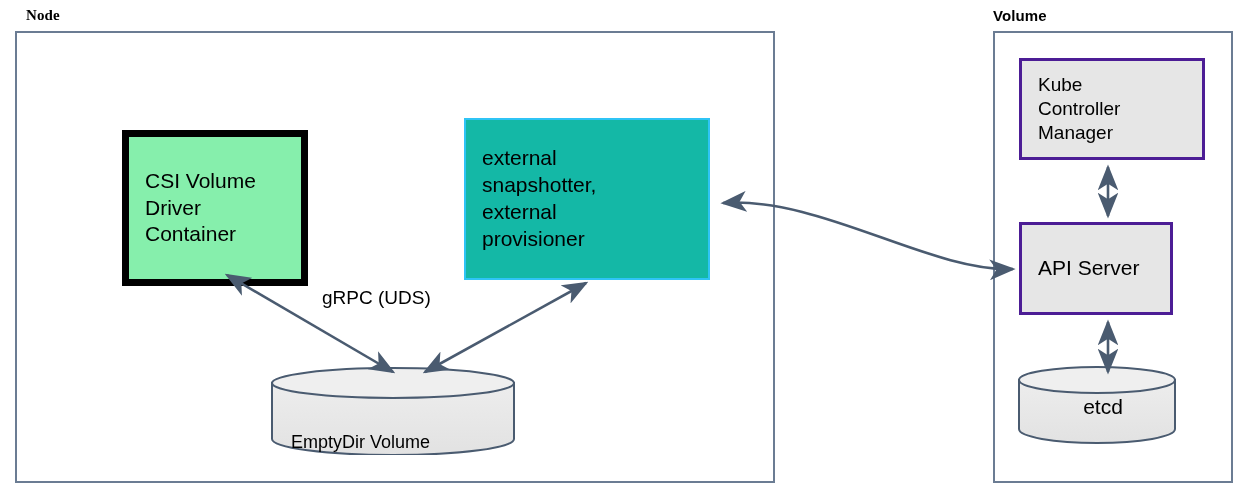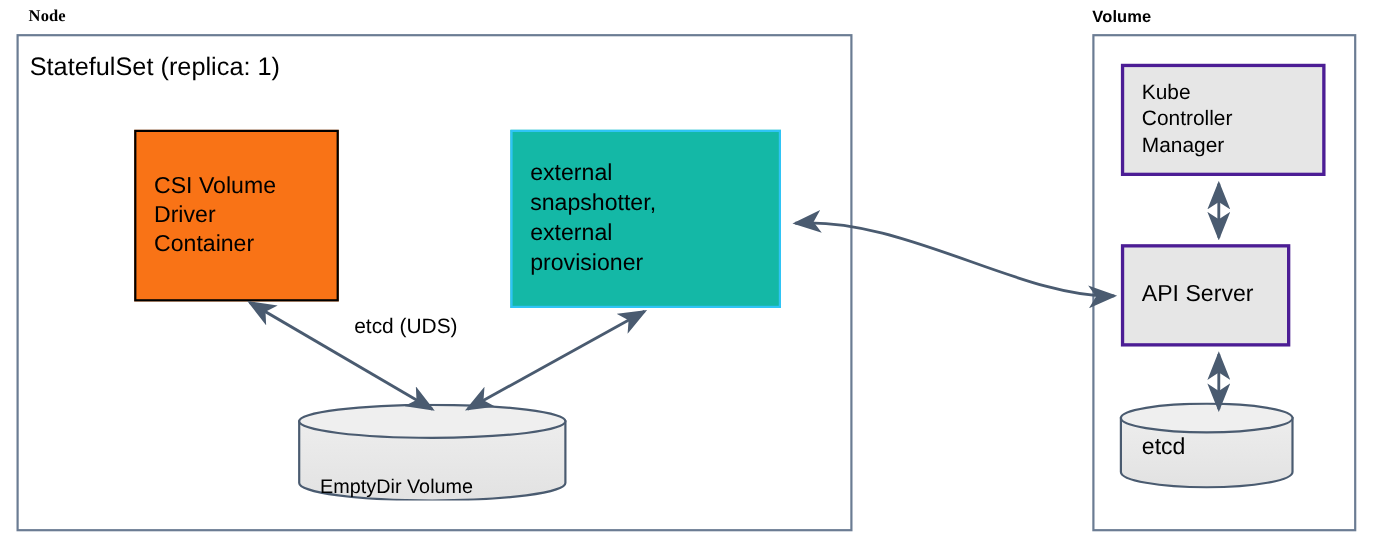--- a/index.html
+++ b/index.html
@@ -47,22 +47,23 @@
     justify-content: flex-start;
   }
   .node-box .txt {
     font-size: 21px;
     color: #000000;
     line-height: 1.28;
     padding-left: 16px;
     white-space: pre-line;
   }
   .box-orange {
-    background: #f97316;
-    border: 2px solid #000000;
+    background: #86efac;
+    border: 7px solid #000000;
+    margin-top: 12px;
   }
   .box-green {
     background: #14b8a6;
     border: 2px solid #2FC4F5;
   }
   .box-grey {
     background: #E6E6E6;
     border: 3px solid #4c1d95;
   }
   .cyl {
@@ -94,21 +95,20 @@
 <body>
 
 <div id="canvas">
 
   <div class="lbl-bold" style="left:26px; top:7px;font-family:Liberation Serif, serif;">Node</div>
 
   <div class="lbl-bold" style="left:993px; top:7px;">Volume</div>
 
   <div class="group-box" style="left:15px; top:31px; width:760px; height:452px;"></div>
 
-  <div class="inner-title" style="left:27px; top:48px;">StatefulSet (replica: 1)</div>
 
   <div class="group-box" style="left:993px; top:31px; width:240px; height:452px;"></div>
 
   <div class="node-box box-orange" style="left:122px; top:118px; width:186px; height:156px;">
     <div class="txt">CSI Volume
 Driver
 Container</div>
   </div>
 
   <div class="node-box box-green" style="left:464px; top:118px; width:246px; height:162px;">
@@ -125,21 +125,21 @@
           <stop offset="0%" stop-color="#EDEDED"></stop>
           <stop offset="100%" stop-color="#E2E2E2"></stop>
         </linearGradient>
       </defs>
       <path d="M2,16 L2,72 A121,16 0 0 0 244,72 L244,16 Z" fill="url(#cylbodyA)" stroke="#4A5B70" stroke-width="2"></path>
       <ellipse cx="123" cy="16" rx="121" ry="15" fill="#EFEFEF" stroke="#4A5B70" stroke-width="2"></ellipse>
     </svg>
   </div>
   <div class="cyl-label" style="left:291px; top:408px; width:210px;margin-top:24px;">EmptyDir Volume</div>
 
-  <div class="edge-label" style="left:322px; top:287px;">etcd (UDS)</div>
+  <div class="edge-label" style="left:322px; top:287px;">gRPC (UDS)</div>
 
   <div class="node-box box-grey" style="left:1019px; top:58px; width:186px; height:102px;">
     <div class="txt" style="font-size:19px;">Kube
 Controller
 Manager</div>
   </div>
 
   <div class="node-box box-grey" style="left:1019px; top:222px; width:154px; height:93px;">
     <div class="txt" style="font-size:21px;">API Server</div>
   </div>
@@ -149,21 +149,21 @@
       <defs>
         <linearGradient id="cylbodyB" x1="0" y1="0" x2="0" y2="1">
           <stop offset="0%" stop-color="#EDEDED"></stop>
           <stop offset="100%" stop-color="#E2E2E2"></stop>
         </linearGradient>
       </defs>
       <path d="M2,14 L2,63 A78,14 0 0 0 158,63 L158,14 Z" fill="url(#cylbodyB)" stroke="#4A5B70" stroke-width="2"></path>
       <ellipse cx="80" cy="14" rx="78" ry="13" fill="#EFEFEF" stroke="#4A5B70" stroke-width="2"></ellipse>
     </svg>
   </div>
-  <div class="cyl-label" style="left:1038px; top:395px; width:130px; font-size:21px;">etcd</div>
+  <div class="cyl-label" style="left:1038px; top:395px; width:130px; font-size:21px;text-align:center;">etcd</div>
 
   <svg class="overlay">
     <defs>
       <marker id="ahead" markerWidth="10" markerHeight="8" refX="9" refY="4" orient="auto" markerUnits="strokeWidth">
         <path d="M0,0 L10,4 L0,8 L2.6,4 Z" fill="#4A5B70"></path>
       </marker>
       <marker id="atail" markerWidth="10" markerHeight="8" refX="1" refY="4" orient="auto" markerUnits="strokeWidth">
         <path d="M10,0 L0,4 L10,8 L7.4,4 Z" fill="#4A5B70"></path>
       </marker>
     </defs>

